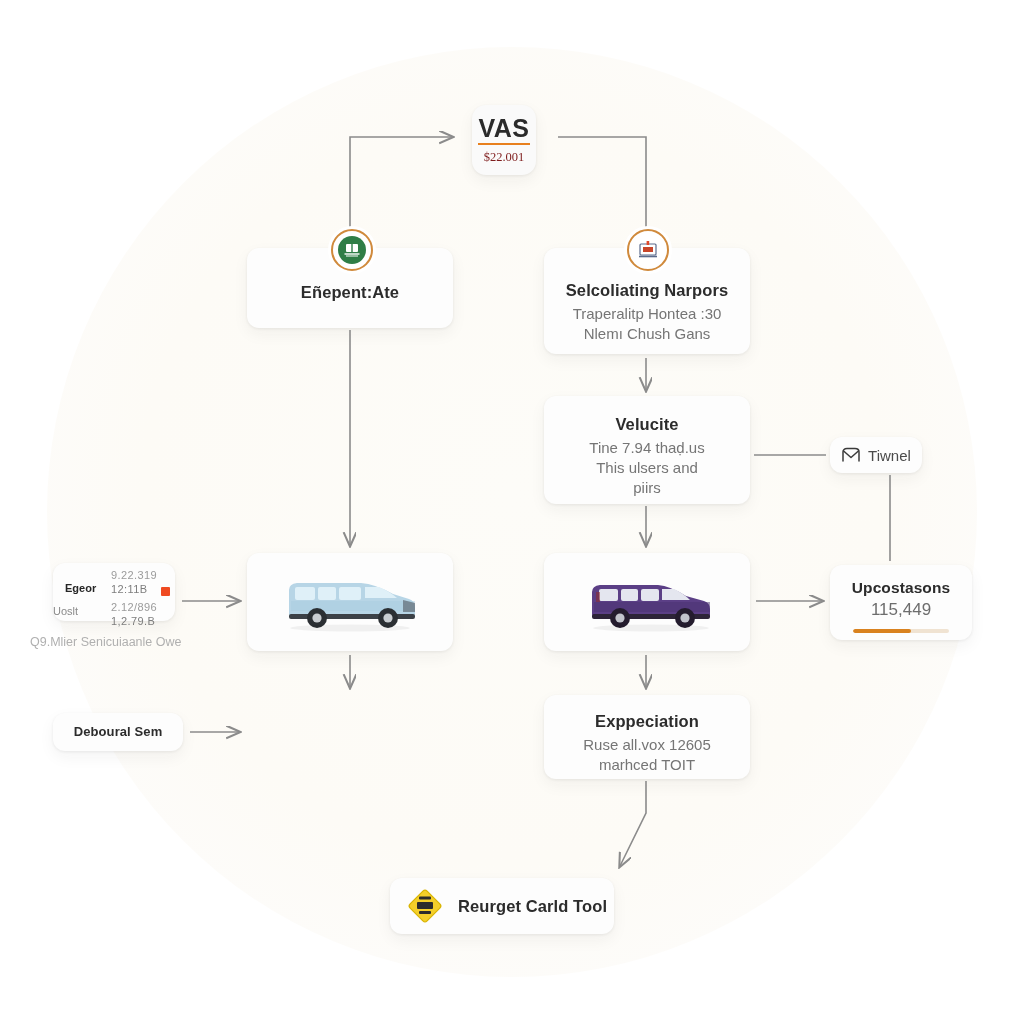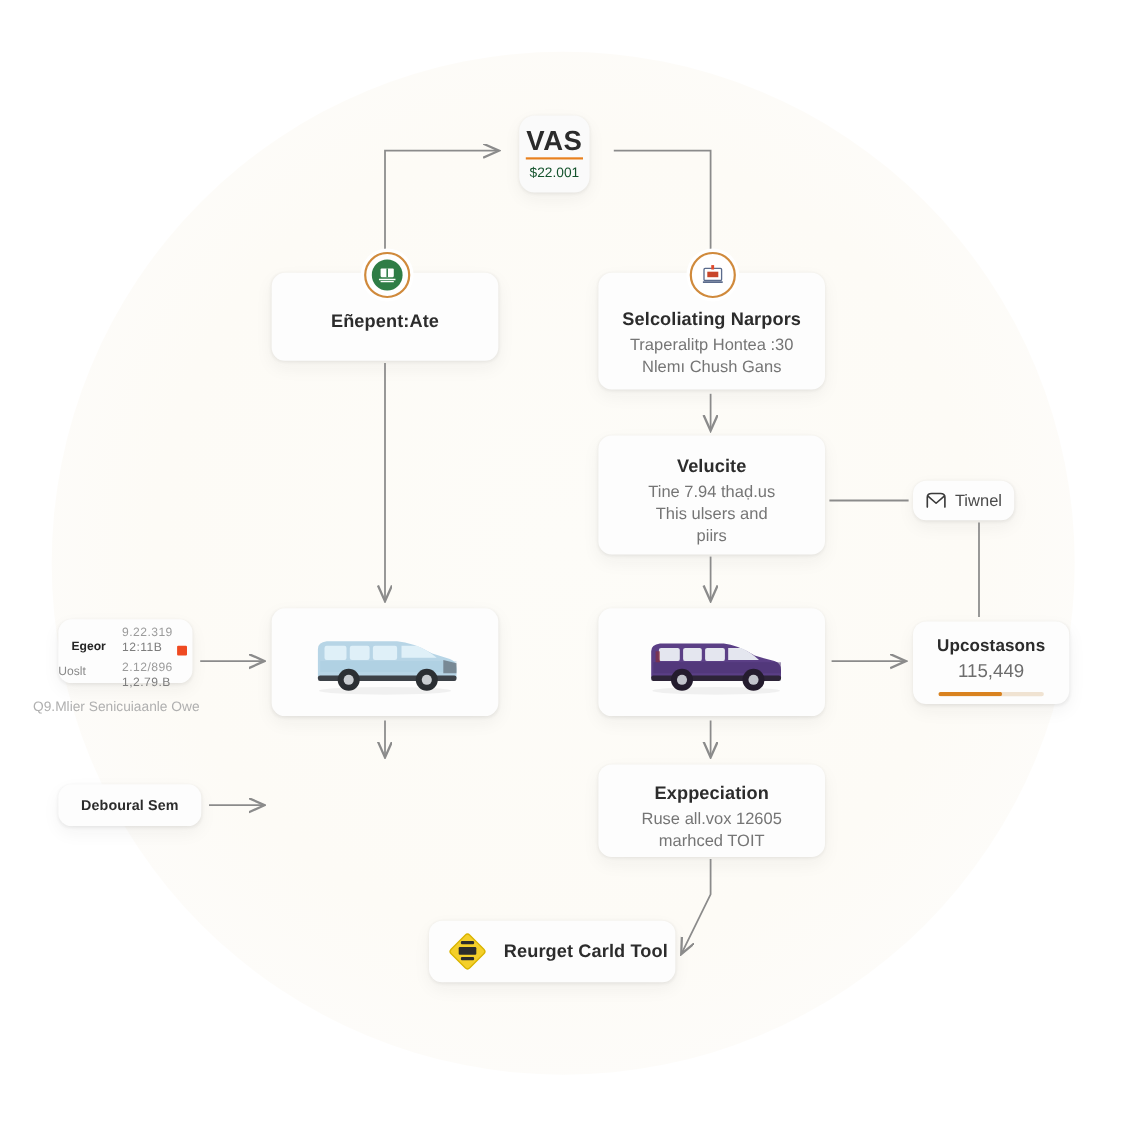--- a/index.html
+++ b/index.html
@@ -38,21 +38,21 @@
   
   #vas{
     left:472px;top:105px;width:64px;height:70px;border-radius:14px;
     display:flex;flex-direction:column;align-items:center;justify-content:center;
     background:#fafafa;
   }
   #vas .vas-word{
     font-size:25px;font-weight:bold;color:#2b2b2b;letter-spacing:.5px;line-height:1;
     padding-bottom:2px;border-bottom:2.5px solid #e8801e;
   }
-  #vas .vas-amt{font-size:12.5px;color:#14532d;margin-top:5px;}
+  #vas .vas-amt{font-size:12.5px;color:#7f1d1d;margin-top:5px;font-family:Liberation Serif, serif;}
 
   
   .badge{
     position:absolute;width:38px;height:38px;border-radius:50%;
     border:2px solid #d08a3c;background:#ffffff;
     display:flex;align-items:center;justify-content:center;
     box-shadow:0 0 0 3px #ffffff;
     z-index:6;
   }
   .badge .inner{width:28px;height:28px;border-radius:50%;display:flex;align-items:center;justify-content:center;}
@@ -110,21 +110,21 @@
   #card-upcost{left:830px;top:565px;width:142px;height:75px;padding:13px 10px 0;}
   #card-upcost .title{font-size:15.5px;}
   #card-upcost .val{font-size:17px;color:#6d6d6d;margin-top:3px;}
   .progress{
     margin:9px auto 0;width:96px;height:3.5px;border-radius:2px;background:#f0e3d2;
     overflow:hidden;position:relative;
   }
   .progress .fill{position:absolute;left:0;top:0;height:100%;background:#d9821f;border-radius:2px;}
 
   
-  #card-tool{left:390px;top:837px;width:224px;height:56px;padding:0;
+  #card-tool{left:390px;top:878px;width:224px;height:56px;padding:0;
     display:flex;align-items:center;gap:12px;justify-content:flex-start;padding-left:14px;text-align:right;}
   #card-tool .title{font-size:16.5px;}
 
   
   #links{position:absolute;left:0;top:0;width:1024px;height:1024px;pointer-events:none;z-index:2;}
 
   .veh-svg{display:block;}
 </style>
 </head>
 <body>

